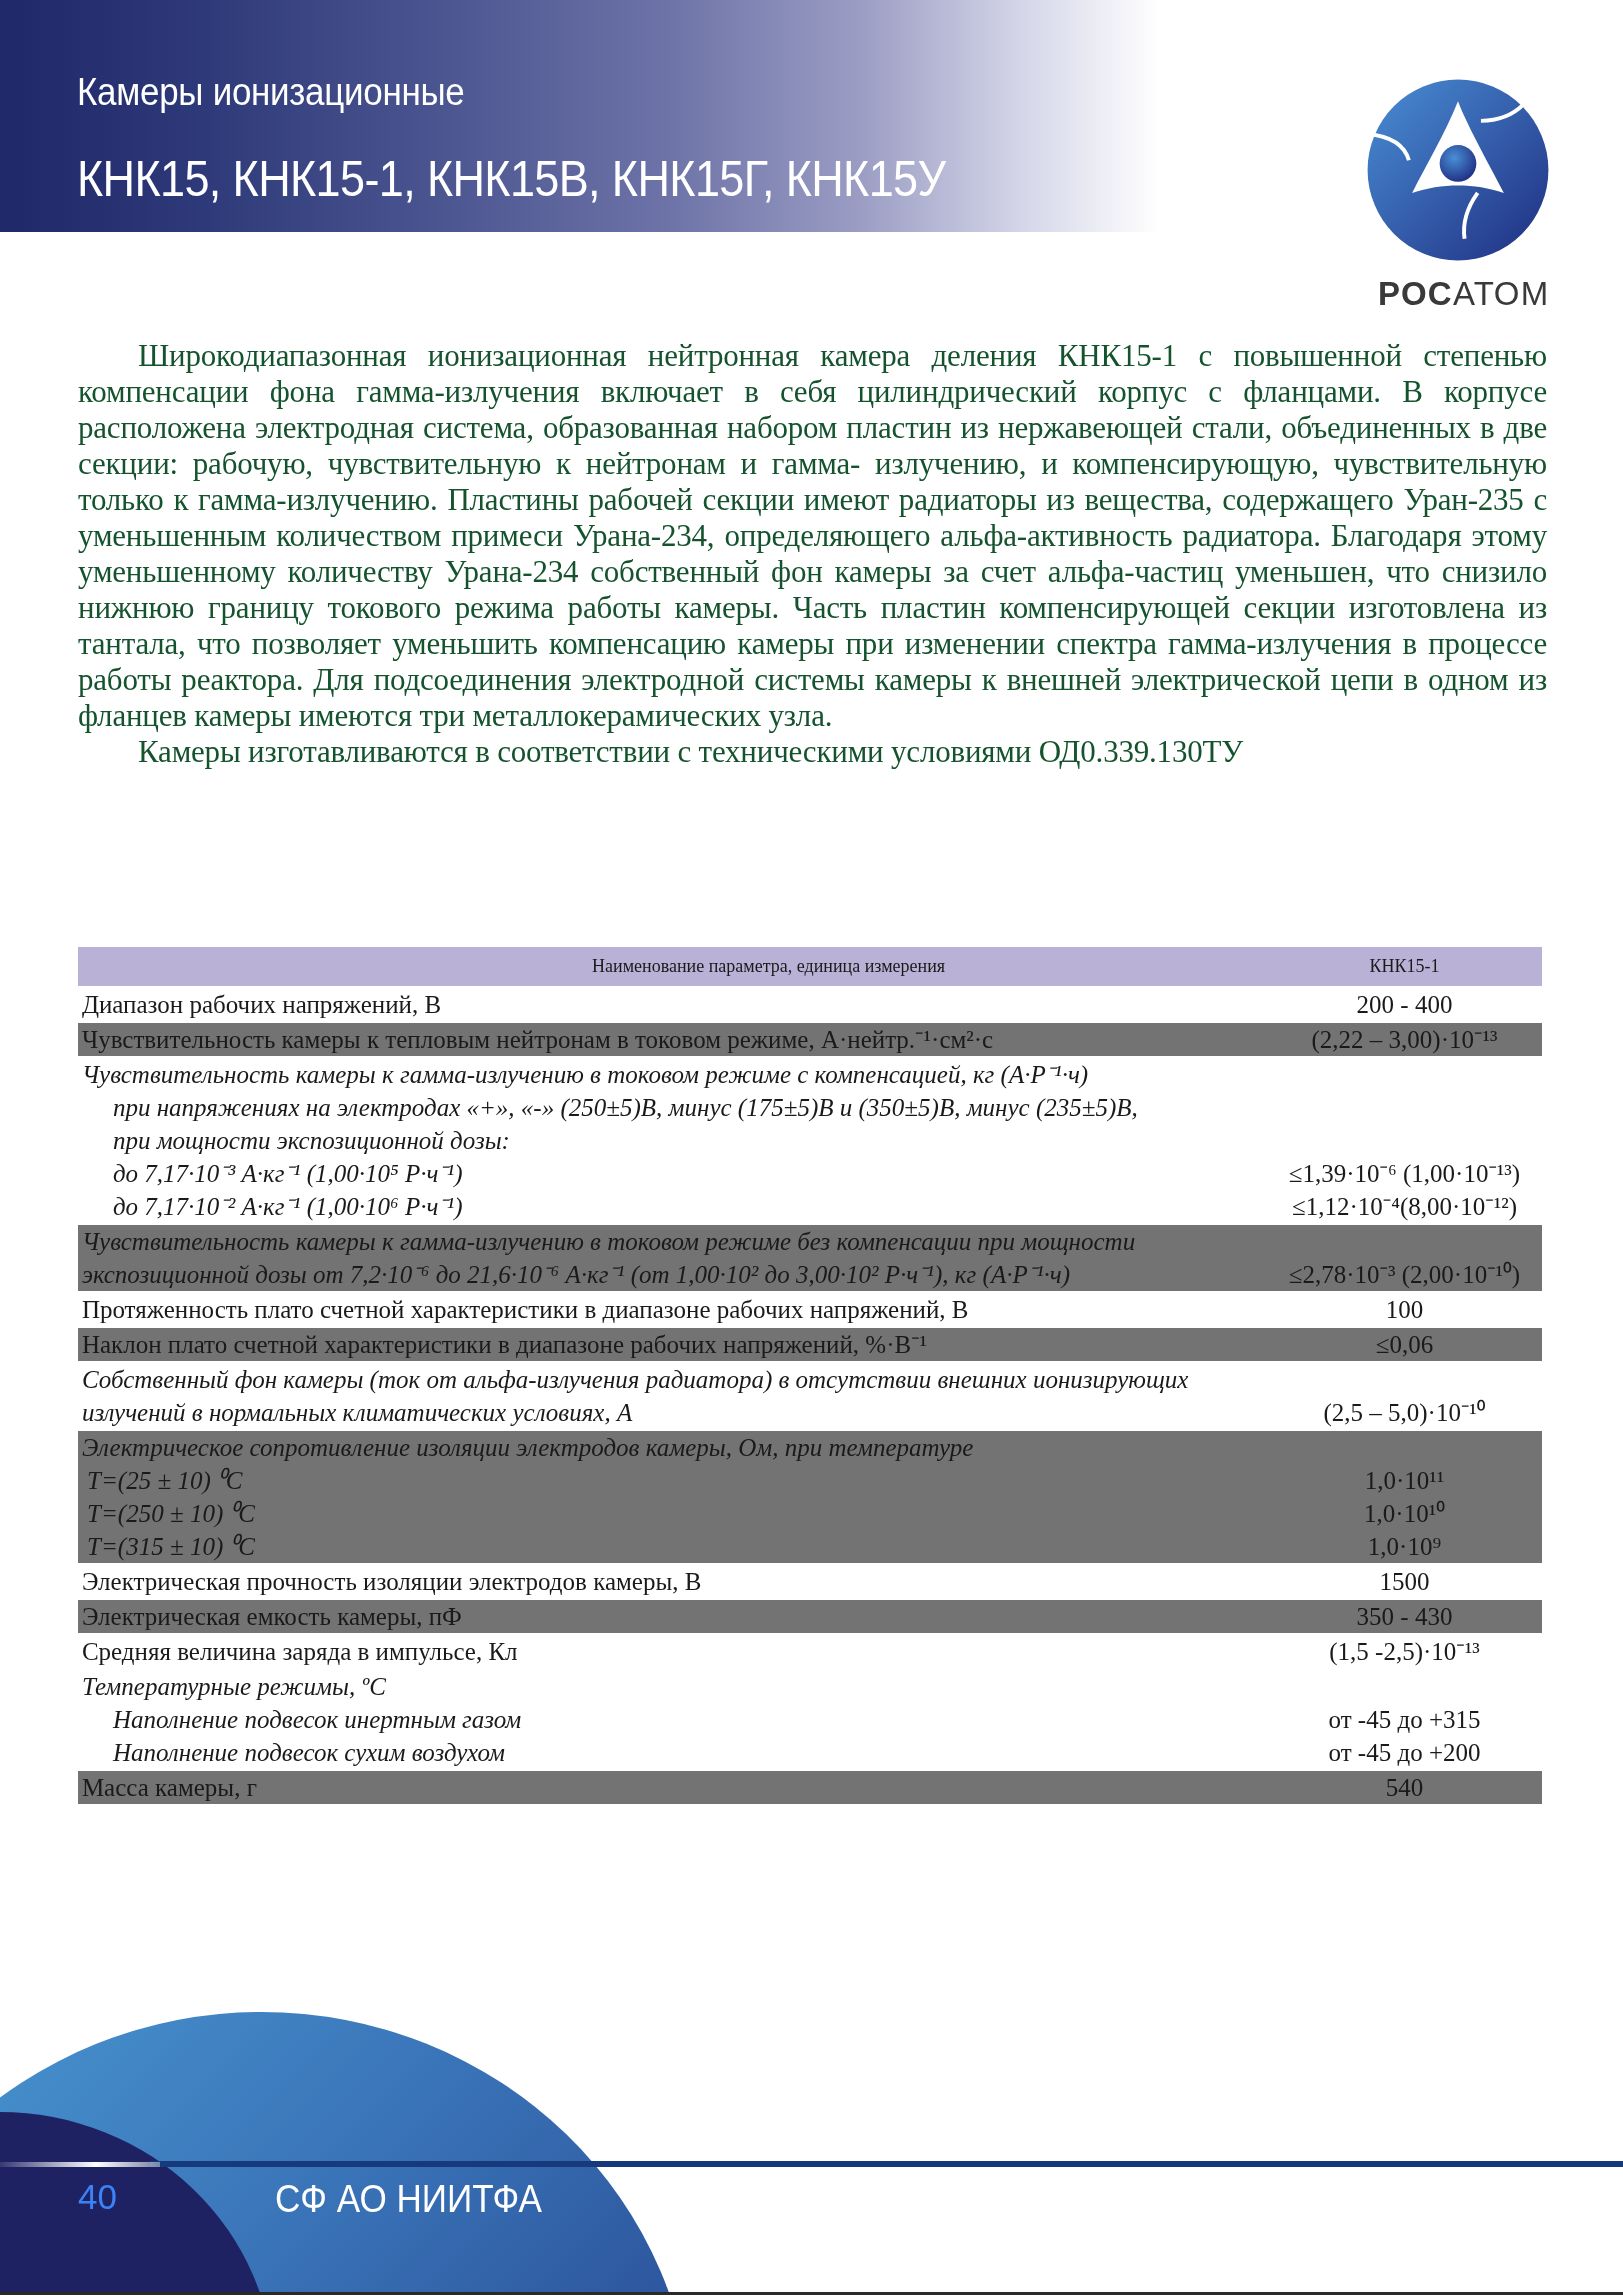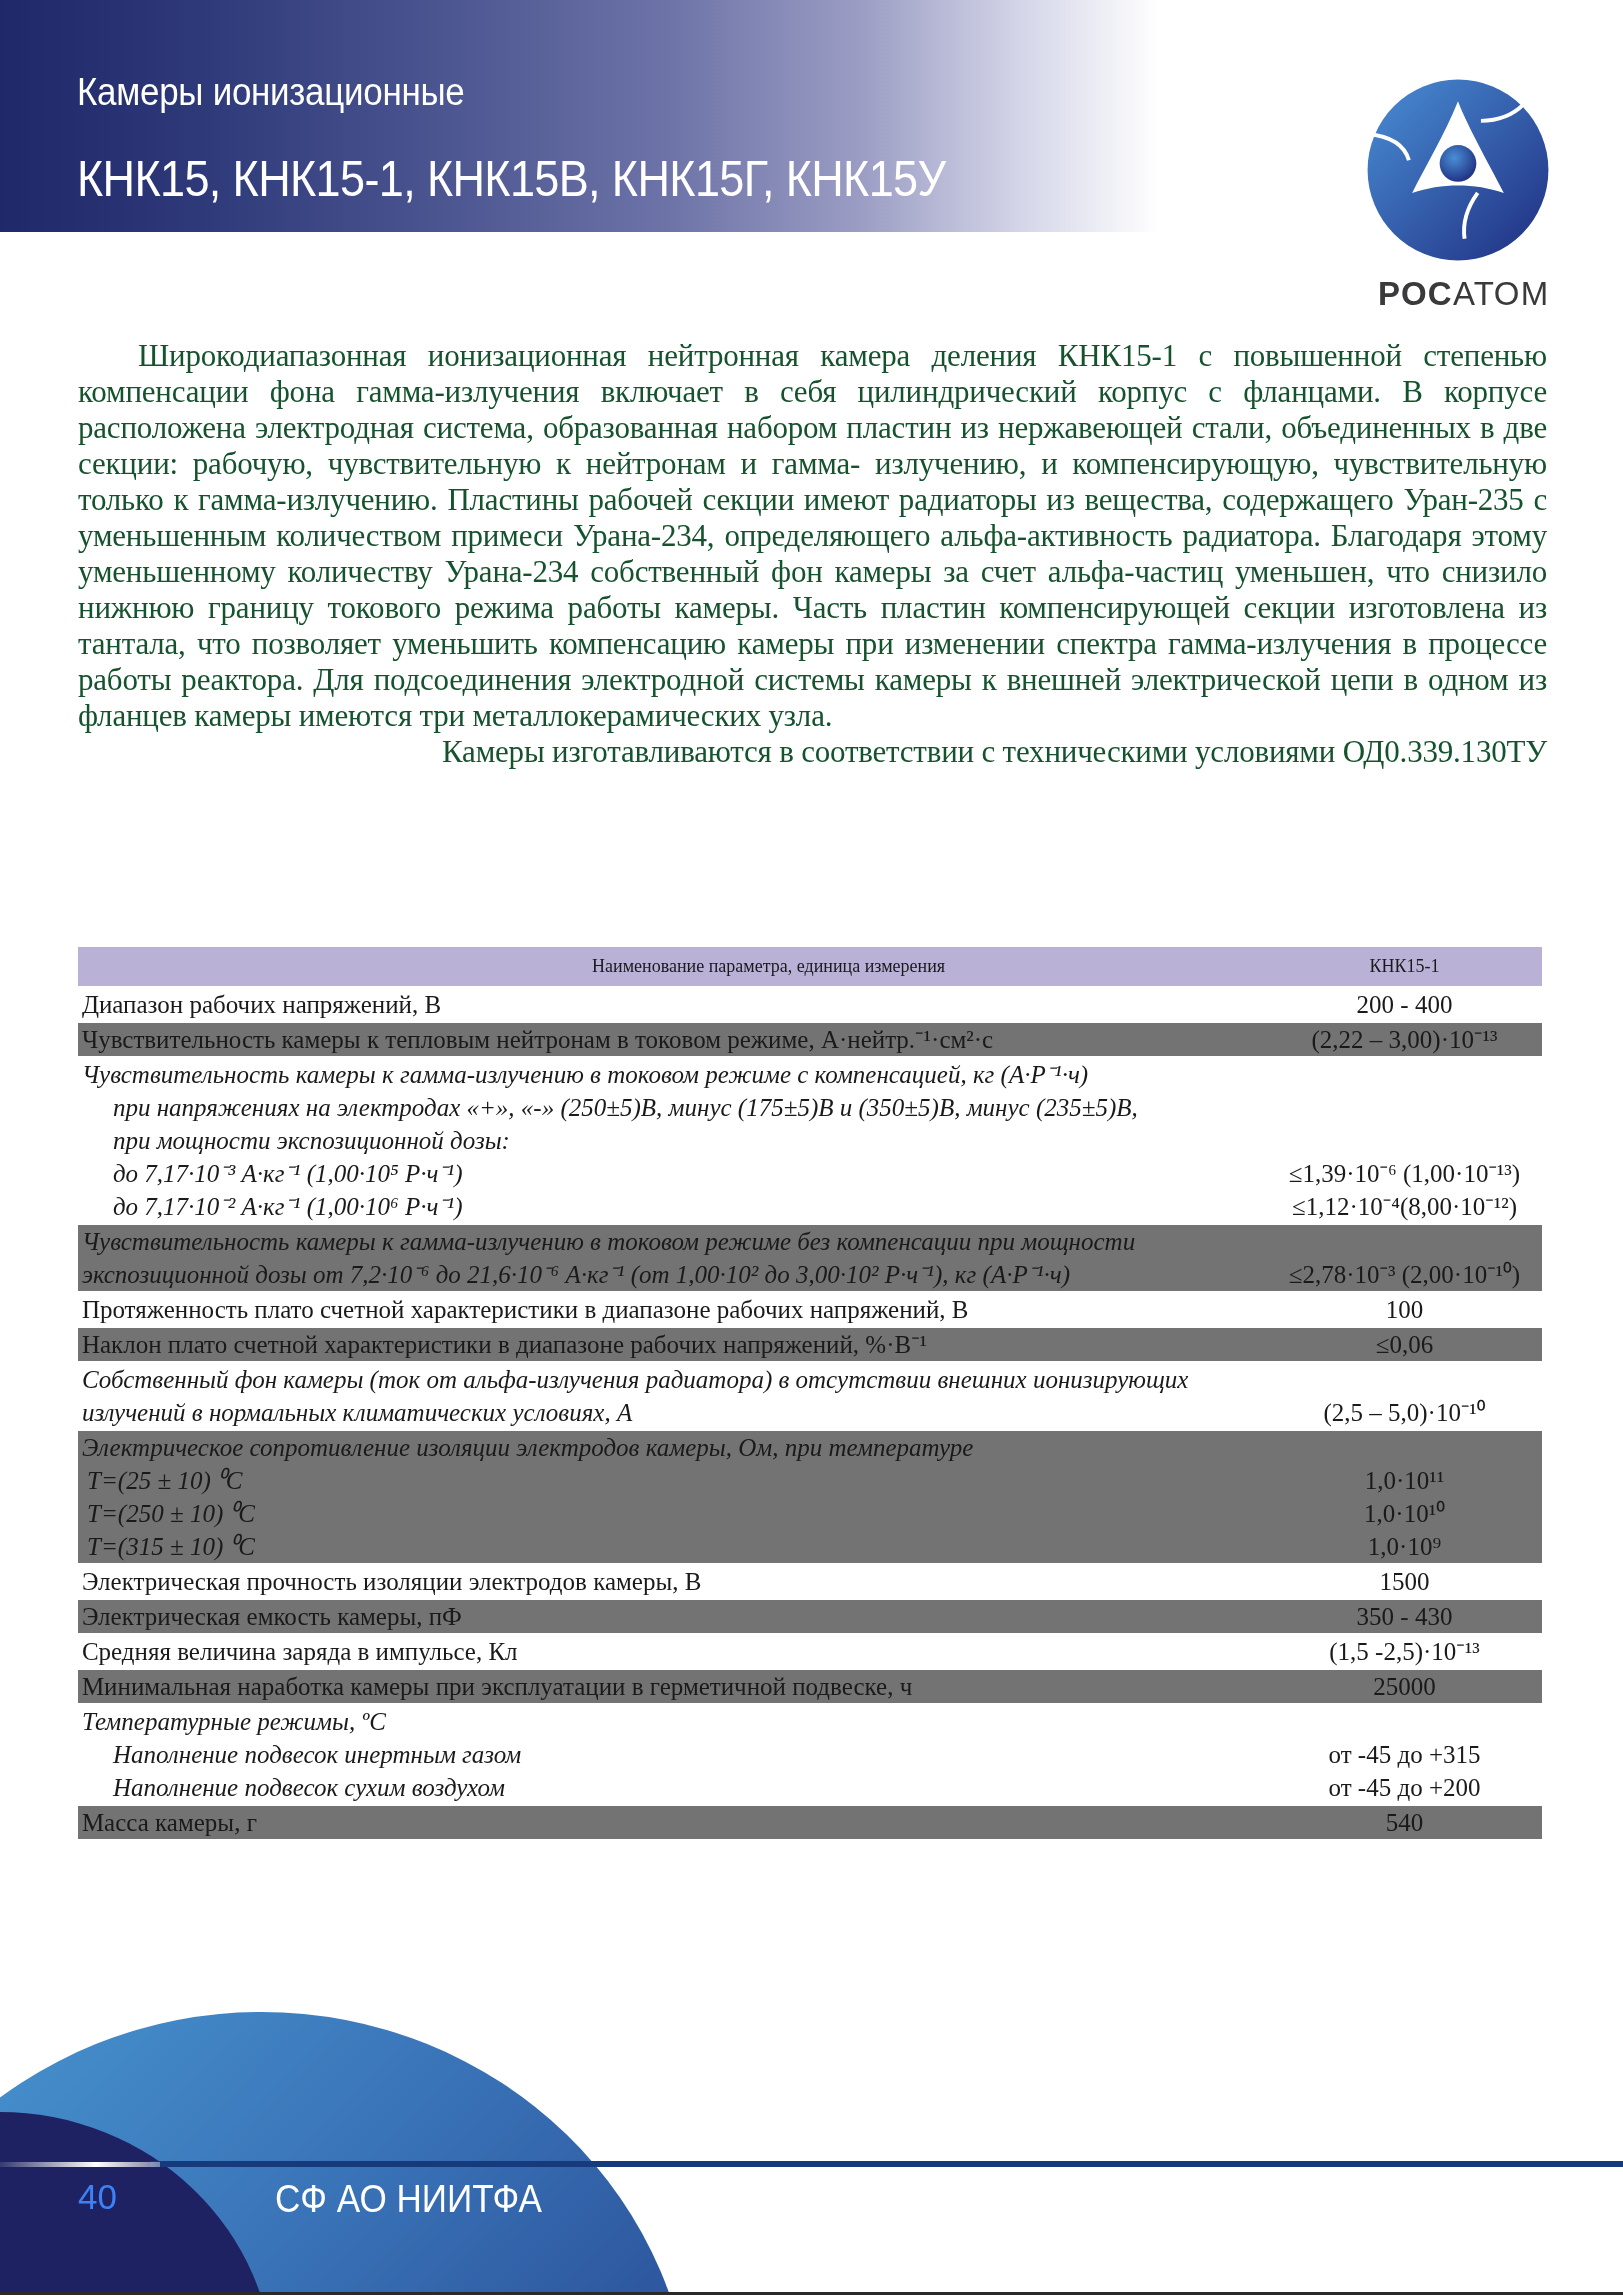--- a/index.html
+++ b/index.html
@@ -32,21 +32,21 @@
   .logo-text span { font-weight: 400; }
 
   
   .intro {
     position: absolute; left: 78px; top: 326px; width: 1469px;
     font-size: 31px; line-height: 36px; color: #14532d; text-align: justify;
     letter-spacing: -0.2px;
     margin-top: 12px;
   }
   .intro p { text-indent: 60px; }
-  .intro p.last { text-align: right; }
+  .intro p.last { text-align: left; }
 
   
   .spec-table {
     position: absolute; left: 78px; top: 945px; width: 1464px;
     border-collapse: separate; border-spacing: 0 2.6px; font-size: 25px; color: #1a1a1a;
   }
   .spec-table td { padding: 0 3.9px; vertical-align: bottom; line-height: 33px; }
   .spec-table tr.shade td { background: #737373; }
   .spec-table td.val { width: 275px; text-align: center; white-space: nowrap; }
   .spec-table thead td { font-size: 18px; text-align: center; height: 39px; vertical-align: middle; background: #bab2d6; }
@@ -187,24 +187,20 @@
       <td class="val">1500</td>
     </tr>
     <tr class="shade">
       <td>Электрическая емкость камеры, пФ</td>
       <td class="val">350 - 430</td>
     </tr>
     <tr>
       <td>Средняя величина заряда в импульсе, Кл</td>
       <td class="val">(1,5 -2,5)·10⁻¹³</td>
     </tr>
-    <tr class="shade">
-      <td>Минимальная наработка камеры при эксплуатации в герметичной подвеске, ч</td>
-      <td class="val">25000</td>
-    </tr>
     <tr>
       <td>
         <span class="subline">Температурные режимы, ºС</span>
         <span class="subline ind">Наполнение подвесок инертным газом</span>
         <span class="subline ind">Наполнение подвесок сухим воздухом</span>
       </td>
       <td class="val">
         <span class="valline">от -45 до +315</span>
         <span class="valline">от -45 до +200</span>
       </td>

